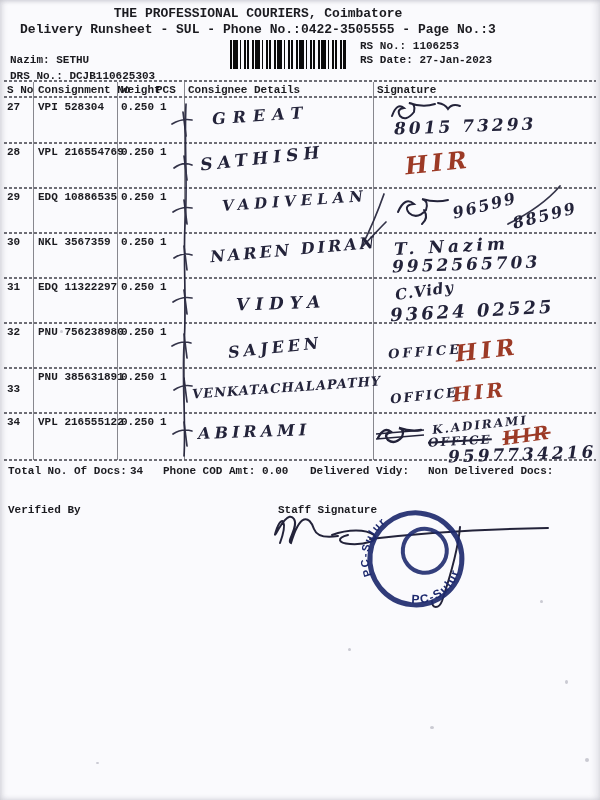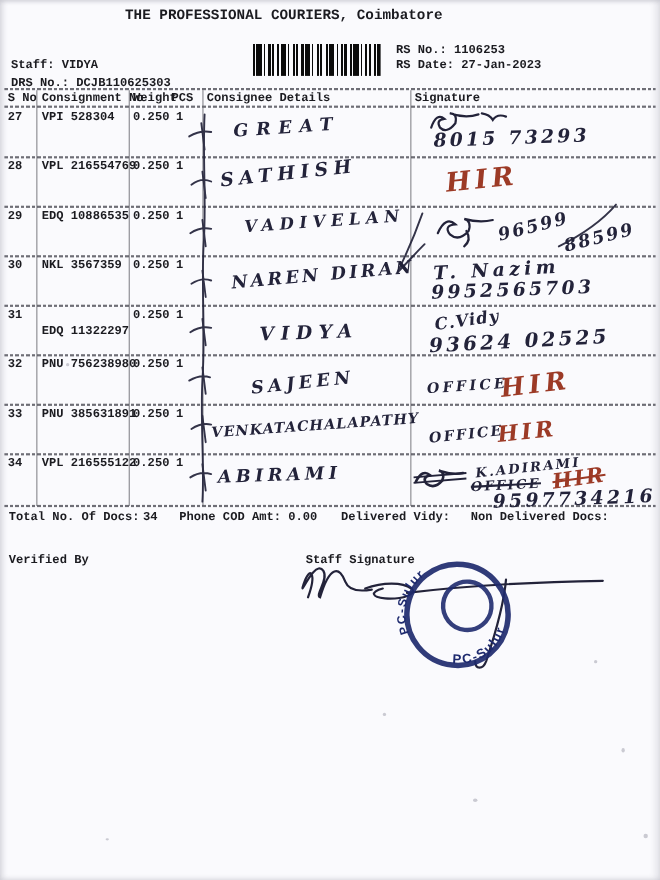--- a/index.html
+++ b/index.html
@@ -23,22 +23,23 @@
     repeating-linear-gradient(90deg,#0b0b0b 0 2px,#fafafd 2px 3px,#0b0b0b 3px 8px,#fafafd 8px 10px,#0b0b0b 10px 11px,#fafafd 11px 14px,#0b0b0b 14px 16px,#fafafd 16px 17px,#0b0b0b 17px 19px,#fafafd 19px 22px);}
   svg{position:absolute;overflow:visible;}
   .speck{position:absolute;background:#9a9aa8;border-radius:50%;opacity:.5;}
 </style>
 </head>
 <body>
 
 <div class="paper">
 
   <div class="pt pt13 center" style="top:7px">THE PROFESSIONAL COURIERS, Coimbatore</div>
-
-  <div class="pt pt11" style="left:10px;top:54px">Staff: VIDYA</div>
+  <div class="pt pt13 center" style="top:23px">Delivery Runsheet - SUL - Phone No.:0422-3505555 - Page No.:3</div>
+
+  <div class="pt pt11" style="left:10px;top:54px">Nazim: SETHU</div>
   <div class="pt pt11" style="left:10px;top:70px">DRS No.: DCJB110625303</div>
 
   <div class="barcode" style="left:230px;top:40px;width:116px;height:29px"></div>
 
   <div class="pt pt11" style="left:360px;top:40px">RS No.: 1106253</div>
   <div class="pt pt11" style="left:360px;top:54px">RS Date: 27-Jan-2023</div>
 
   <div class="dash" style="left:4px;top:80px;width:592px"></div>
   <div class="dash" style="left:4px;top:96px;width:592px"></div>
 
@@ -86,34 +87,34 @@
 
   <div>
     <div class="pt pt11" style="left:7px;top:236px">30</div>
     <div class="pt pt11" style="left:38px;top:236px">NKL 3567359</div>
     <div class="pt pt11" style="left:121px;top:236px">0.250</div>
     <div class="pt pt11" style="left:160px;top:236px">1</div>
   </div>
 
   <div>
     <div class="pt pt11" style="left:7px;top:281px">31</div>
-    <div class="pt pt11" style="left:38px;top:296px">EDQ 11322297</div>
+    <div class="pt pt11" style="left:38px;top:281px">EDQ 11322297</div>
     <div class="pt pt11" style="left:121px;top:281px">0.250</div>
     <div class="pt pt11" style="left:160px;top:281px">1</div>
   </div>
 
   <div>
     <div class="pt pt11" style="left:7px;top:326px">32</div>
     <div class="pt pt11" style="left:38px;top:326px">PNU 756238980</div>
     <div class="pt pt11" style="left:121px;top:326px">0.250</div>
     <div class="pt pt11" style="left:160px;top:326px">1</div>
   </div>
 
   <div>
-    <div class="pt pt11" style="left:7px;top:371px">33</div>
+    <div class="pt pt11" style="left:7px;top:383px">33</div>
     <div class="pt pt11" style="left:38px;top:371px">PNU 385631891</div>
     <div class="pt pt11" style="left:121px;top:371px">0.250</div>
     <div class="pt pt11" style="left:160px;top:371px">1</div>
   </div>
 
   <div>
     <div class="pt pt11" style="left:7px;top:416px">34</div>
     <div class="pt pt11" style="left:38px;top:416px">VPL 216555122</div>
     <div class="pt pt11" style="left:121px;top:416px">0.250</div>
     <div class="pt pt11" style="left:160px;top:416px">1</div>

